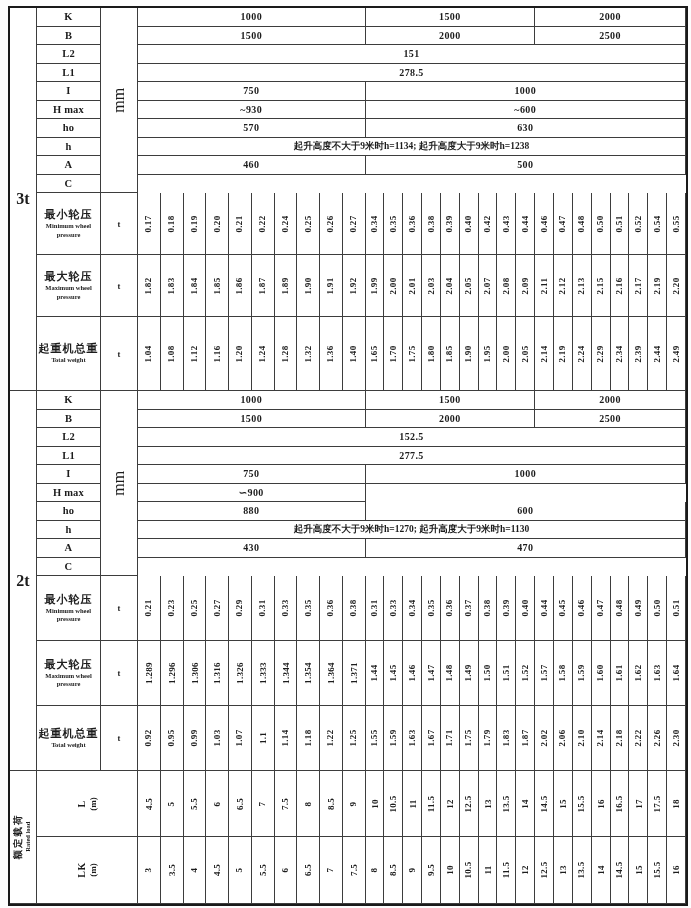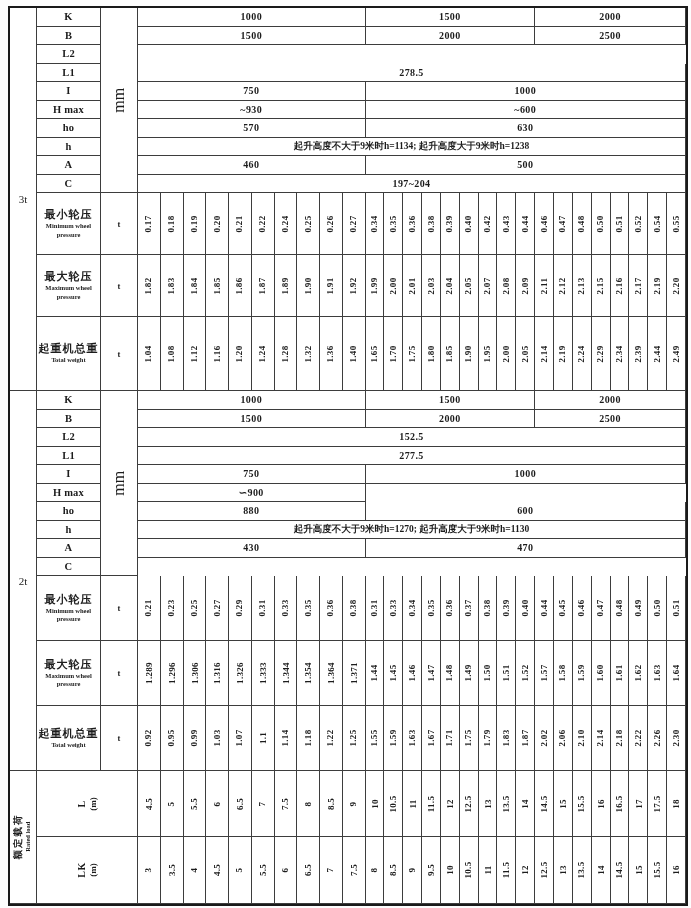--- a/index.html
+++ b/index.html
@@ -5,21 +5,21 @@
   html,body{margin:0;padding:0;background:#ffffff;}
   .page{position:relative;width:691px;height:908px;background:#fdfdfd;overflow:hidden;
         font-family:"Liberation Serif",serif;color:#1c1c1c;}
   .tbl{position:absolute;left:8px;top:6px;width:676px;
        display:grid;
        grid-template-columns:27px 64px 37px repeat(27,1fr);
        grid-template-rows:repeat(10,18.5px) 62px 62px 74px repeat(10,18.5px) 65px 65px 65px 66px 67px;
        border:2px solid #1a1a1a;background:#fff;}
   .c{border-right:1px solid #3d3d3d;border-bottom:1px solid #3d3d3d;
      display:flex;align-items:center;justify-content:center;background:#fff;overflow:visible;}
-  .group{font-weight:normal;font-size:11px;}
+  .group{font-weight:bold;font-size:16px;}
   .rowlab{font-weight:bold;font-size:10.5px;letter-spacing:.2px;}
   .hval{font-weight:bold;font-size:10px;letter-spacing:.4px;}
   .note{font-size:9.5px;letter-spacing:0;}
   .vnum{transform:rotate(-90deg);font-weight:bold;font-size:9px;white-space:nowrap;flex-shrink:0;letter-spacing:.3px;}
   .dlab{flex-direction:column;line-height:1.1;text-align:center;}
   .zh{font-weight:bold;font-size:11px;letter-spacing:1px;}
   .en{font-weight:bold;font-size:6.5px;line-height:1.3;margin-top:2px;max-width:58px;}
   .unit{font-weight:bold;font-size:8.5px;}
   .vblock{transform:rotate(-90deg);text-align:center;white-space:nowrap;flex-shrink:0;line-height:1.15;}
   .vblock .l1{font-weight:bold;font-size:10px;letter-spacing:.5px;}
@@ -60,20 +60,23 @@
       </div>
       <div class="c hval" style="grid-area: 2 / 14 / span 1 / span 9;">
         <span>2000</span>
       </div>
       <div class="c hval" style="grid-area: 2 / 23 / span 1 / span 8;">
         <span>2500</span>
       </div>
       <div class="c rowlab" style="grid-area: 3 / 2 / span 1 / span 1;">
         <span>L2</span>
       </div>
+      <div class="c hval" style="grid-area: 3 / 4 / span 1 / span 27;">
+        <span>151</span>
+      </div>
       <div class="c rowlab" style="grid-area: 4 / 2 / span 1 / span 1;">
         <span>L1</span>
       </div>
       <div class="c hval" style="grid-area: 4 / 4 / span 1 / span 27;">
         <span>278.5</span>
       </div>
       <div class="c rowlab" style="grid-area: 5 / 2 / span 1 / span 1;">
         <span>I</span>
       </div>
       <div class="c hval" style="grid-area: 5 / 4 / span 1 / span 10;">
@@ -110,23 +113,20 @@
         <span>A</span>
       </div>
       <div class="c hval" style="grid-area: 9 / 4 / span 1 / span 10;">
         <span>460</span>
       </div>
       <div class="c hval" style="grid-area: 9 / 14 / span 1 / span 17;">
         <span>500</span>
       </div>
       <div class="c rowlab" style="grid-area: 10 / 2 / span 1 / span 1;">
         <span>C</span>
-      </div>
-      <div class="c hval" style="grid-area: 10 / 4 / span 1 / span 27;">
-        <span>197~204</span>
       </div>
       <div class="c dlab" style="grid-area: 11 / 2 / span 1 / span 1;">
         <div class="zh">最小轮压</div>
         <div class="en">Minimum wheel pressure</div>
       </div>
       <div class="c unit" style="grid-area: 11 / 3 / span 1 / span 1;">
         <span>t</span>
       </div>
       <div class="c" style="grid-area: 11 / 4 / span 1 / span 1;">
         <div class="vnum">0.17</div>

